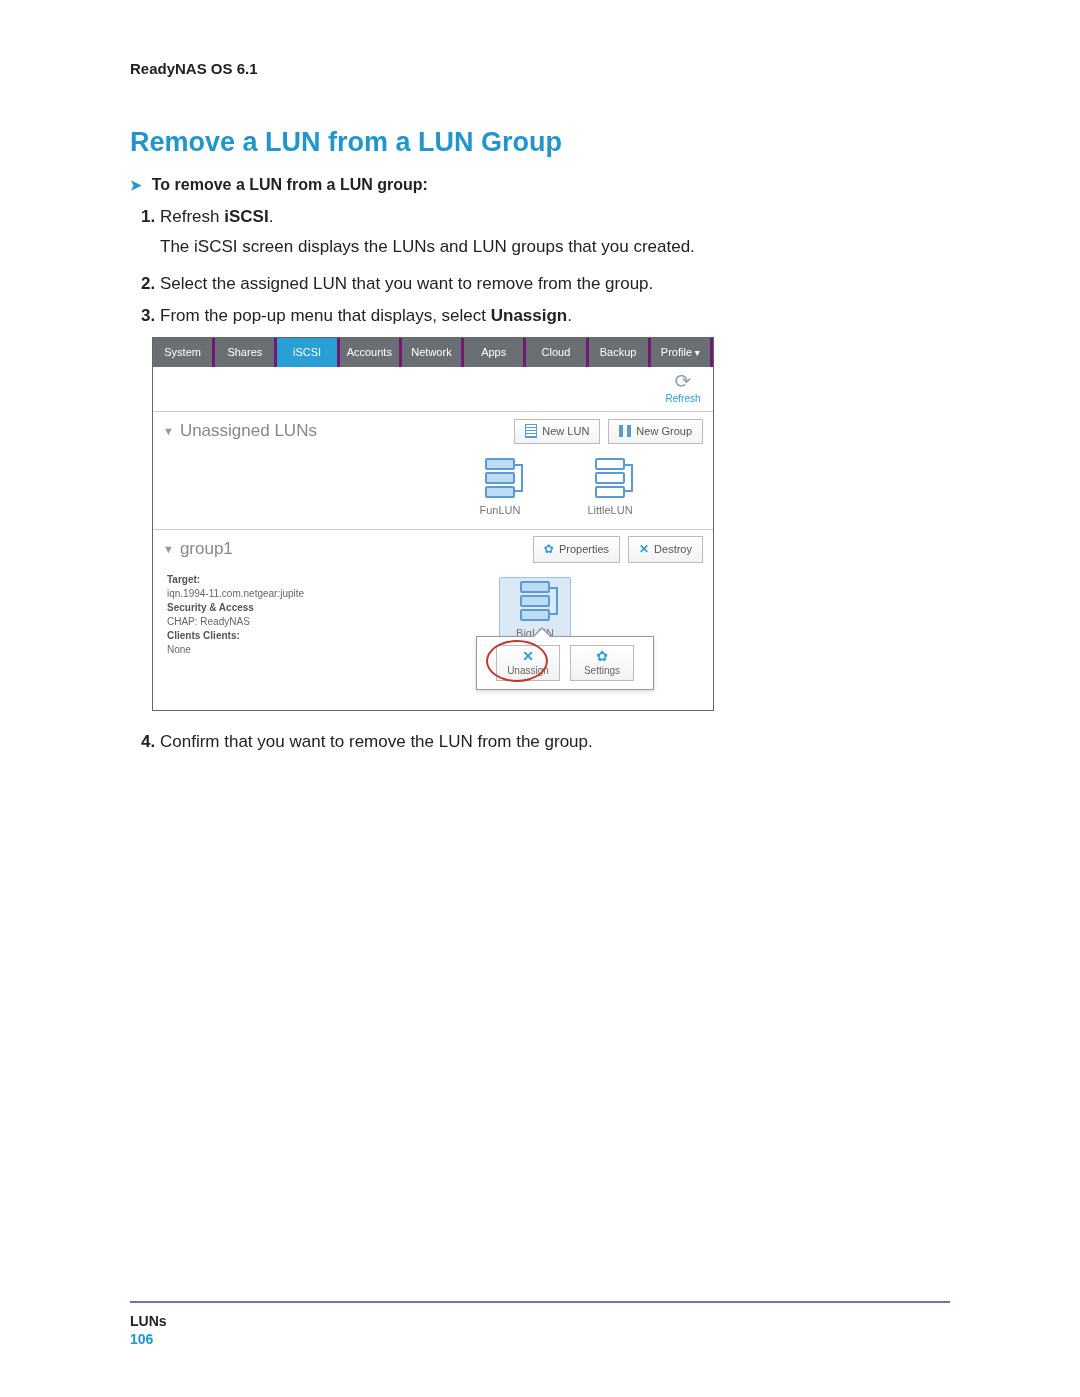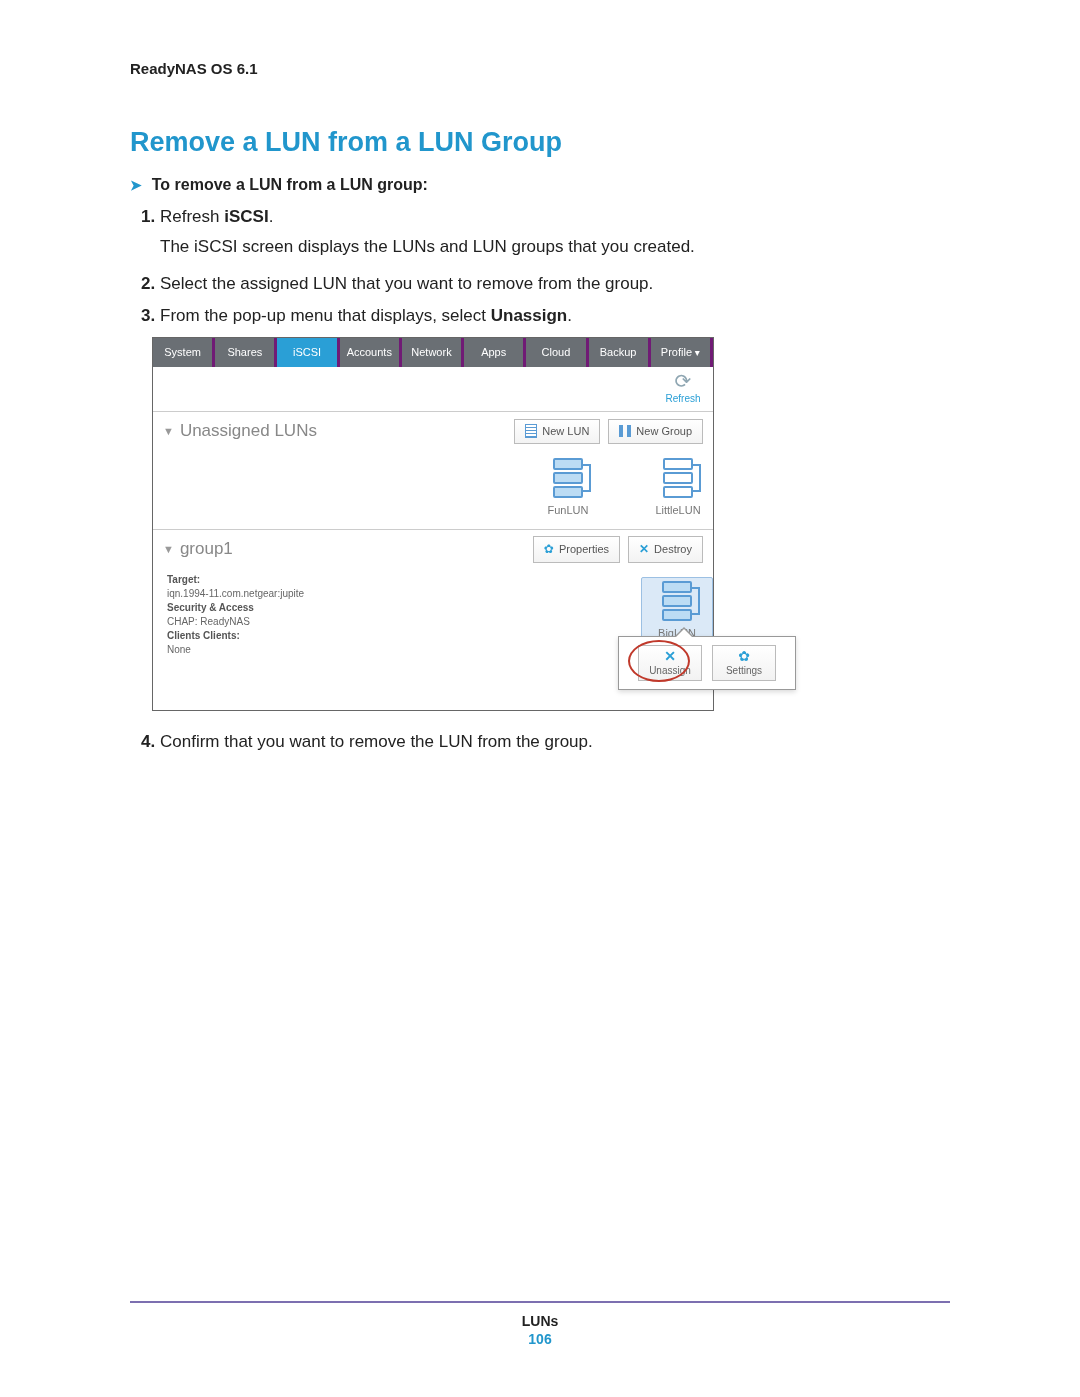--- a/index.html
+++ b/index.html
@@ -150,21 +150,21 @@
     padding: 4px 10px 10px 14px;
     font-size: 10px;
     color: #666;
     line-height: 1.4;
   }
   .info-col b { color: #555; font-weight: bold; font-size: 10px;}
   .lun-row {
     flex: 1;
     display: flex;
     gap: 40px;
-    justify-content: flex-end;
+    justify-content: center;
     padding: 8px 0 10px 70px;
     position: relative;
   }
   .panel2 .lun-row { padding-left: 30px; }
   .lun-item {
     width: 70px;
     text-align: center;
     font-size: 11px;
     color: #777;
     position: relative;
@@ -255,21 +255,21 @@
   }
   .panel.last { border-bottom: none; min-height: 180px;}
   .step-img-wrap { margin-left: -8px; }
 
   .footer {
     position: absolute;
     left: 130px;
     right: 130px;
     bottom: 50px;
     border-top: 2px solid #7c6fb0;
-    text-align: center;
+    text-align: left;
     padding-top: 10px;
   }
   .footer .f-title {
     font-weight: bold;
     font-size: 14px;
     color: #222;
   }
   .footer .f-page {
     color: #2196cc;
     font-weight: bold;

